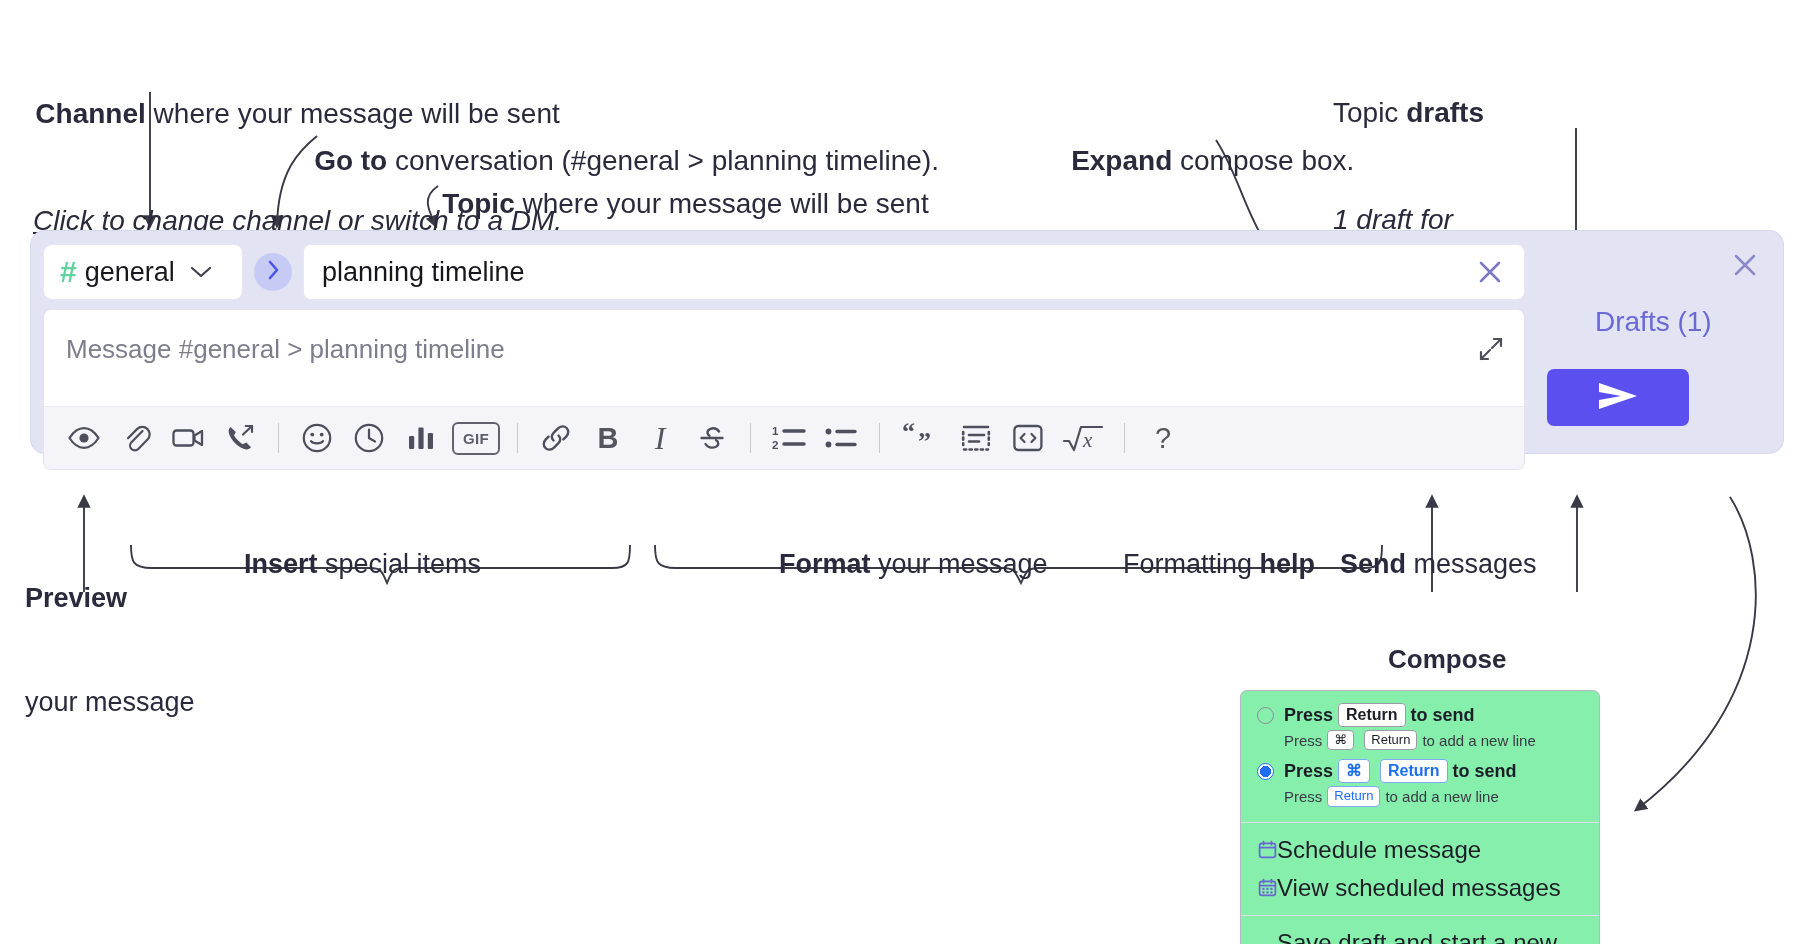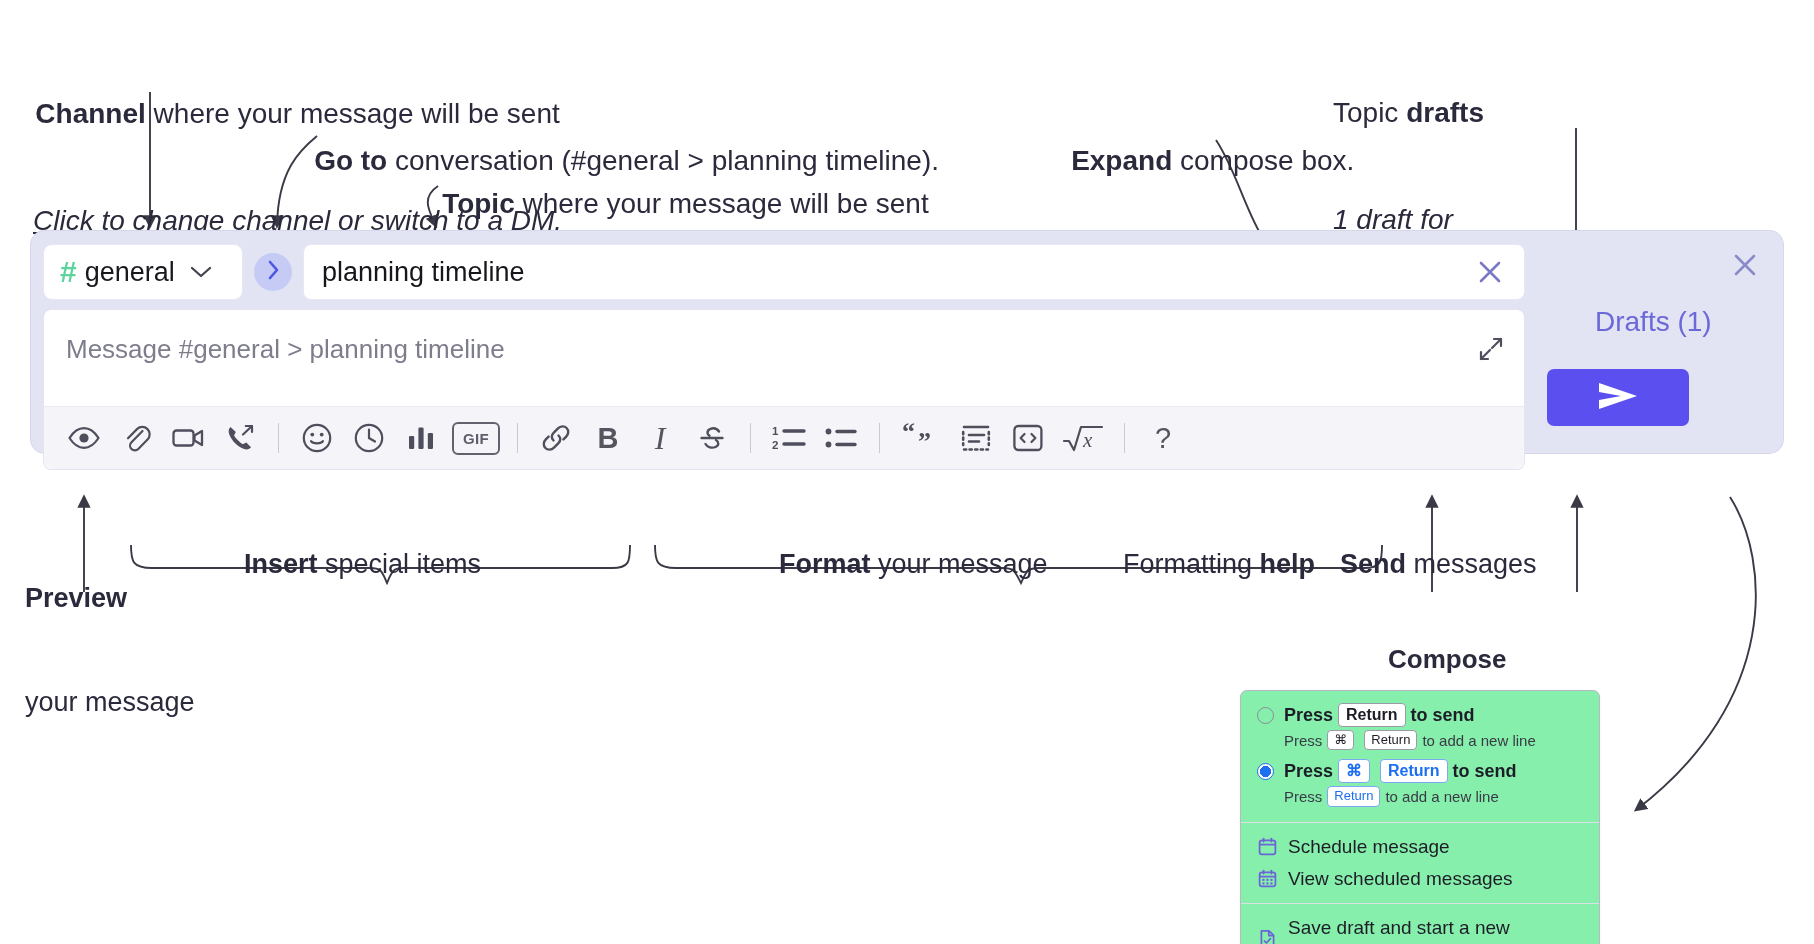--- a/index.html
+++ b/index.html
@@ -108,21 +108,21 @@
   .kbd{
     display:inline-flex;align-items:center;justify-content:center;
     border:1px solid #9a9aa8;border-radius:4px;background:#fff;
     padding:1px 7px;margin:0 5px;font-size:16px;color:#1d1d27;line-height:1.25;
   }
   .kbd.sm{font-size:13px;padding:1px 6px;}
   .kbd.blue{border-color:#7fa8f3;color:#1d6ff2;}
   .radio-row .kbd{font-weight:700;}
   .radio-row .lbl{font-weight:700;}
   .menu-div{height:1px;background:#dedee6;margin:8px 0;}
-  .menu-item{display:flex;align-items:center;gap:11px;padding:5px 16px 5px 16px;font-size:19px;color:#1d1d27;}
+  .menu-item{display:flex;align-items:center;padding:5px 16px 5px 16px;font-size:24px;color:#1d1d27;}
   .mi-ico{width:20px;height:20px;flex:none;display:flex;align-items:center;justify-content:center;}
 </style>
 </head>
 <body>
 
 <div class="stage">
 
   <svg class="lines" viewBox="0 0 1814 944" xmlns="http://www.w3.org/2000/svg">
     <g fill="none" stroke="#3a3a46" stroke-width="1.9">
 

